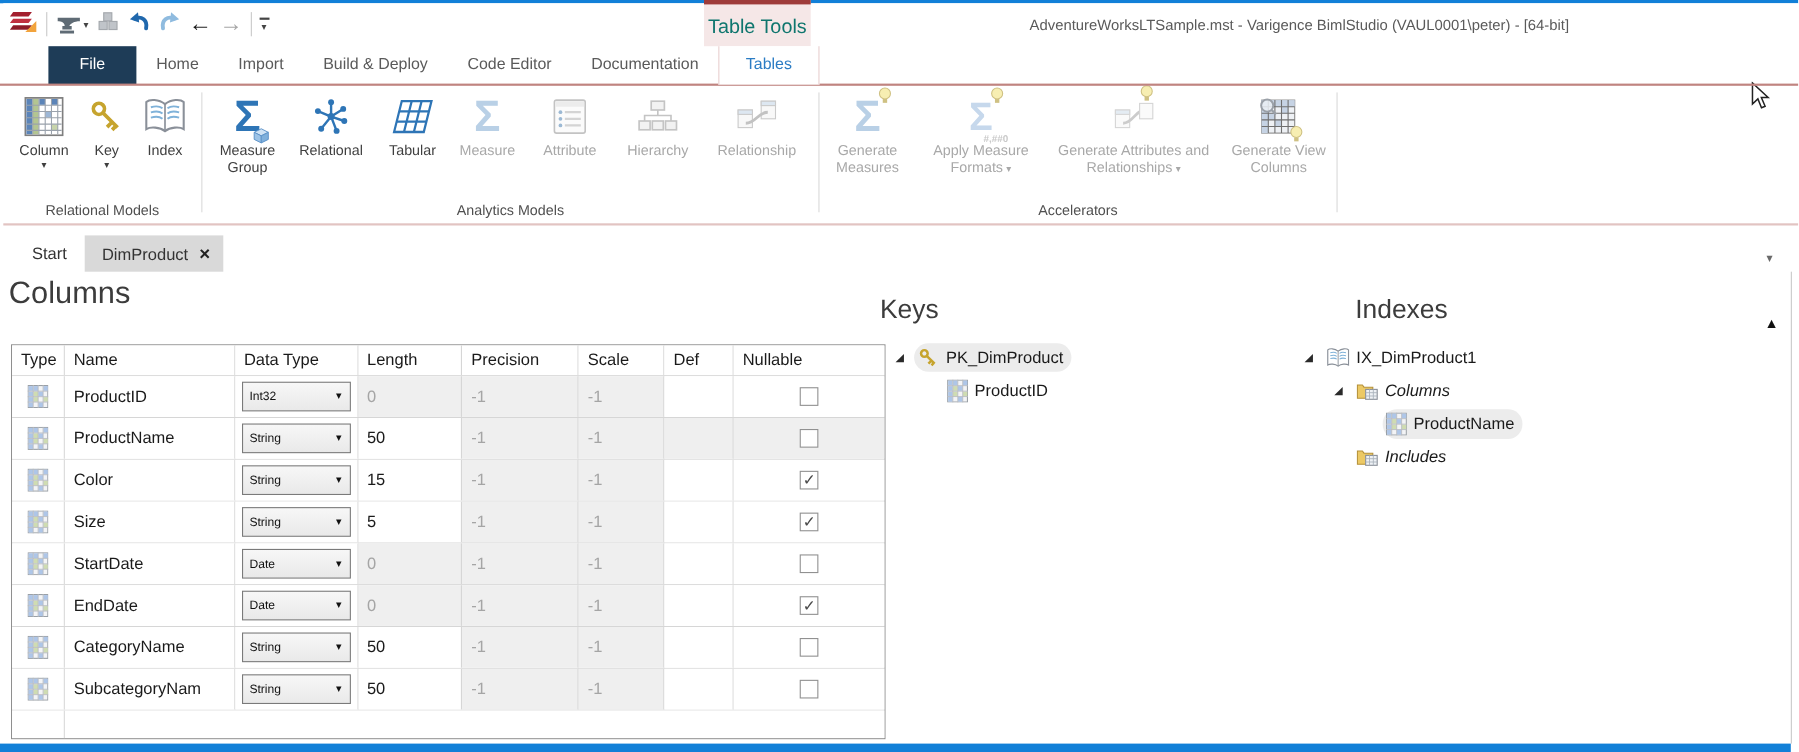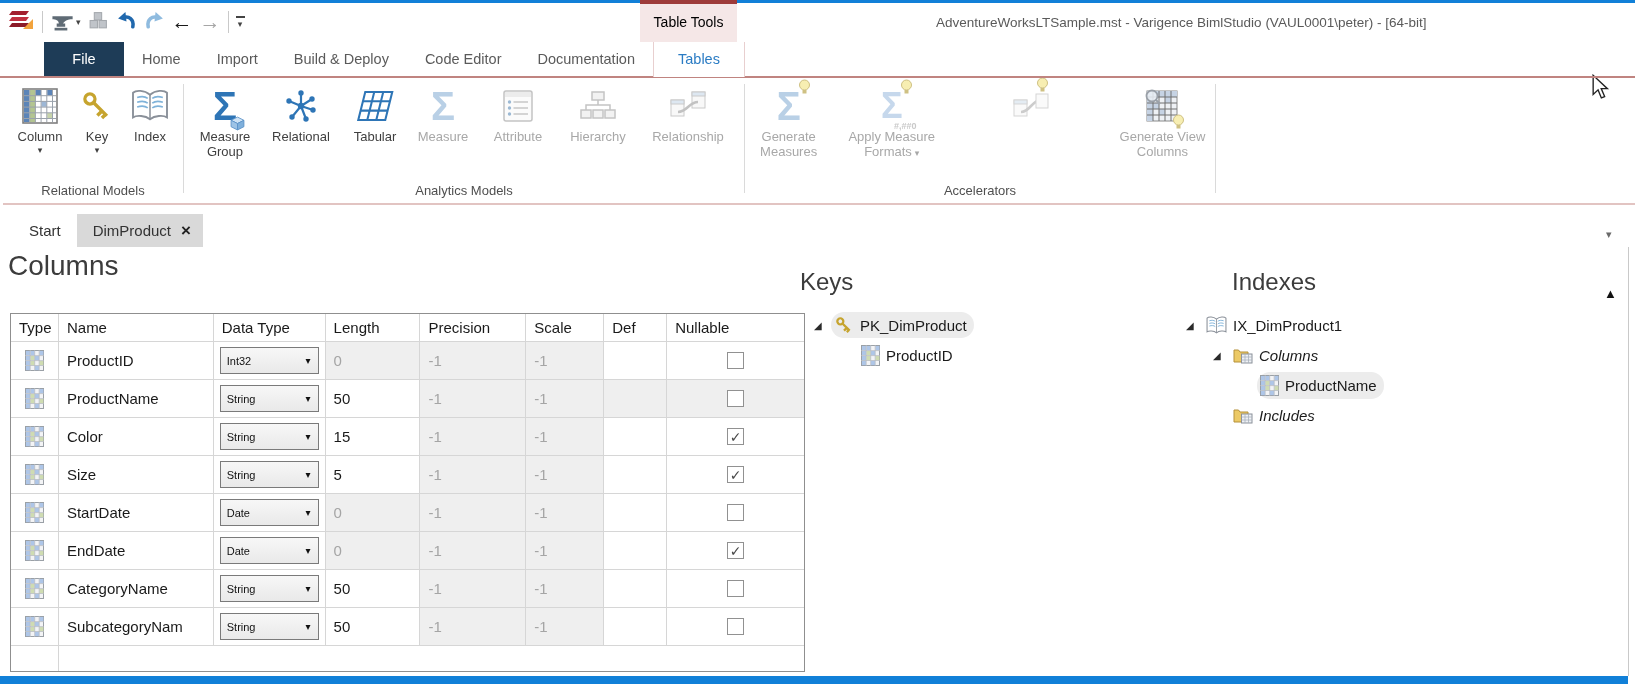--- a/index.html
+++ b/index.html
@@ -19,21 +19,21 @@
   .qat .glyph-arrow{font-size:21px;line-height:20px;}
   .qat .back{color:#1a1a1a;} .qat .fwd{color:#a6a6a6;}
   .small-caret{font-size:9px;color:#444;line-height:9px;}
   .qat-custom{display:flex;flex-direction:column;align-items:center;}
   .qat-custom .bar{width:9px;height:2px;background:#444;margin-bottom:2px;}
   .window-title{position:absolute;left:933px;top:12px;font-size:13.5px;color:#5a5a5a;white-space:nowrap;}
 
   
   .ctx-header{position:absolute;left:640px;top:0;width:97px;height:42px;background:#f5e7e7;box-sizing:border-box;}
   .ctx-stripe{position:absolute;left:0;top:0;width:100%;height:4px;background:#9e3b3a;}
-  .ctx-label{position:absolute;left:0;top:14px;width:100%;text-align:center;font-size:14px;color:#000000;}
+  .ctx-label{position:absolute;left:0;top:14px;width:100%;text-align:center;font-size:18px;color:#0f766e;}
 
   
   .tabrow{position:absolute;left:3px;top:42px;right:0;height:35px;display:flex;align-items:flex-end;padding-left:41px;}
   .redline{position:absolute;left:0;top:76px;width:1635px;height:2px;background:#c08480;z-index:1;}
   .tab{line-height:35px;padding:0 18px;font-size:14.5px;color:#5a5a5a;white-space:nowrap;}
   .tab.file{width:80px;padding:0;text-align:center;background:#1e3c57;color:#fff;}
   .tab.tables{position:relative;z-index:2;background:#fff;color:#2b7cc4;border-left:1px solid #e8cfcf;border-right:1px solid #e8cfcf;padding:0 24px;}
 
   
   .ribbon{position:absolute;left:3px;top:78px;right:0;height:127px;background:#fff;display:flex;border-bottom:2px solid #e2c4c2;box-sizing:border-box;}
@@ -338,20 +338,21 @@
                 <rect x="3" y="11" width="13" height="16" fill="#fafafa" stroke="#d5d5d5"></rect>
                 <rect x="3" y="11" width="13" height="4" fill="#e4ecf3" stroke="#d5d5d5"></rect>
                 <path d="M10 23 C19 23 21 11 30 11" fill="none" stroke="#cccccc" stroke-width="2.6"></path>
                 <rect x="25" y="5" width="12" height="14" fill="#fafafa" stroke="#d5d5d5"></rect>
               </svg>
               <svg class="bulb" style="right:2px;top:-6px" width="13" height="17" viewBox="0 0 13 17">
                 <circle cx="6.5" cy="6" r="5" fill="#f7eeb2" stroke="#cfc183"></circle>
                 <rect x="4.5" y="11" width="4" height="3.5" fill="#cfc183"></rect>
               </svg>
             </div>
+          <div class="rlabel"><span>Generate Attributes and Relationships</span><span class="inline-caret">▾</span></div>
         </div>
         <div class="rbtn disabled" style="width:104px">
           <div class="ricon mg-wrap">
               <svg width="38" height="38" viewBox="0 0 38 38">
                 <rect x="4" y="4" width="30" height="30" fill="#eef1f5" stroke="#8a8a8a"></rect>
                 <g fill="#c6d3e4">
                   <rect x="4" y="4" width="6" height="30"></rect>
                   <rect x="4" y="4" width="30" height="6"></rect>
                   <rect x="10" y="16" width="6" height="6"></rect>
                   <rect x="22" y="10" width="6" height="6"></rect>

